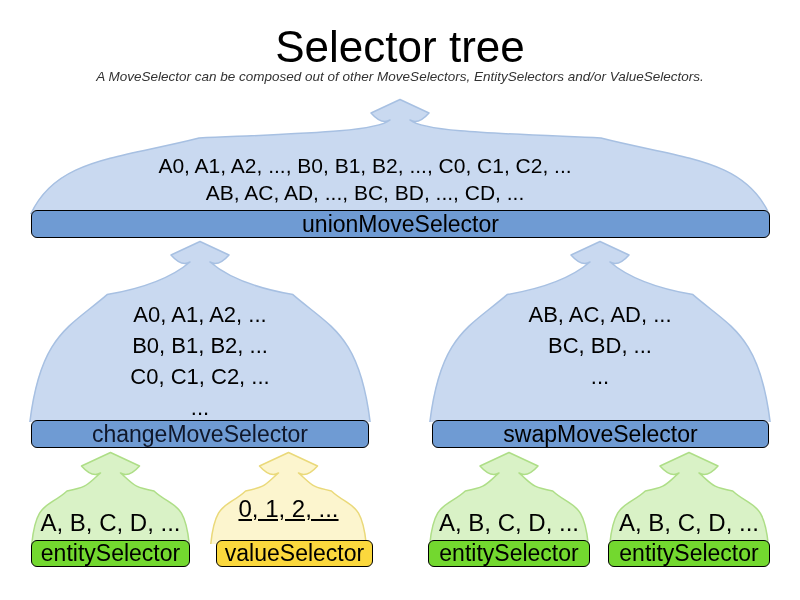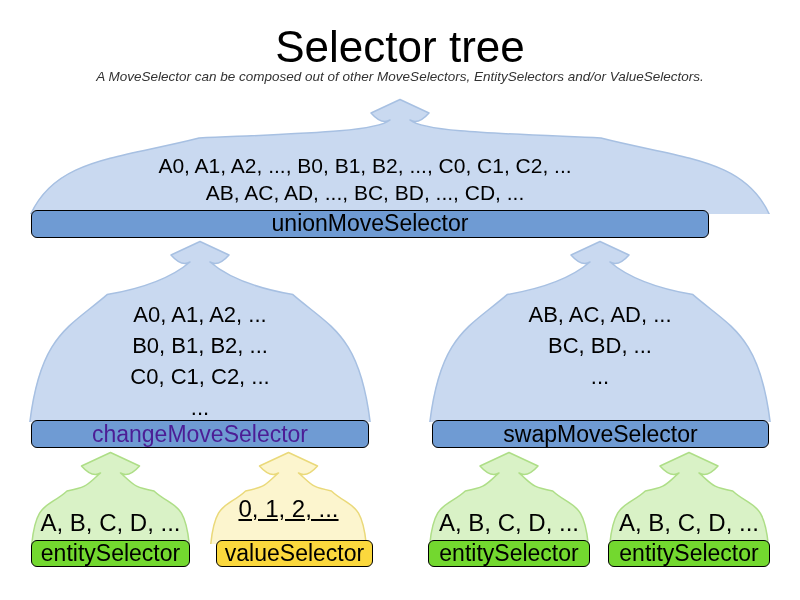--- a/index.html
+++ b/index.html
@@ -26,34 +26,34 @@
   <div class="abs title">Selector tree</div>
   <div class="abs subtitle">A MoveSelector can be composed out of other MoveSelectors, EntitySelectors and/or ValueSelectors.</div>
 
   <svg class="funnel" style="left:28px; top:98px;" width="744" height="116" viewBox="0 0 744 116">
     <path d="M 1.5 119 C 26 60.3 89.3 60.9 171.1 40 C 271.6 35.5 348 34 362 22 C 357 25 350 23 343 15 L 372 1.5 L 401 15 C 394 23 387 25 382 22 C 396 34 472.4 35.5 572.9 40 C 654.7 60.9 718 60.3 742.5 119 Z" fill="#c9d9f0" stroke="#a7c0e2" stroke-width="1.5" stroke-linejoin="round"></path>
   </svg>
   <div class="cloudtext top" style="left:0px; top:152px; width:730px;">
     <div>A0, A1, A2, ..., B0, B1, B2, ..., C0, C1, C2, ...</div>
     <div>AB, AC, AD, ..., BC, BD, ..., CD, ...</div>
   </div>
-  <div class="bar" style="left: 31px; top: 210px; width: 678px; height: 28px; background: rgb(111, 155, 211); border-color: rgb(0, 0, 0); color: rgb(0, 0, 0); align-items: flex-end;">
+  <div class="bar" style="left: 31px; top: 210px; width: 739px; height: 28px; background: rgb(111, 155, 211); border-color: rgb(0, 0, 0); color: rgb(0, 0, 0);">
     <span>unionMoveSelector</span>
   </div>
 
   <svg class="funnel" style="left:28px; top:240px;" width="344" height="182" viewBox="0 0 344 182">
     <path d="M 1.5 185 C 12 94.6 41.3 87.4 79.1 54.6 C 125.6 46.5 148 34 162 22 C 157 25 150 23 143 15 L 172 1.5 L 201 15 C 194 23 187 25 182 22 C 196 34 218.4 46.5 264.9 54.6 C 302.7 87.4 332 94.6 342.5 185 Z" fill="#c9d9f0" stroke="#a7c0e2" stroke-width="1.5" stroke-linejoin="round"></path>
   </svg>
   <div class="cloudtext mid" style="left:30px; top:299px; width:340px;">
     <div>A0, A1, A2, ...</div>
     <div>B0, B1, B2, ...</div>
     <div>C0, C1, C2, ...</div>
     <div>...</div>
   </div>
-  <div class="bar" style="left: 31px; top: 420px; width: 338px; height: 28px; background: rgb(111, 155, 211); border-color: rgb(0, 0, 0); color: #4c1d95;">
+  <div class="bar" style="left: 31px; top: 420px; width: 338px; height: 28px; background: rgb(111, 155, 211); border-color: rgb(0, 0, 0); color: #0f172a;">
     <span>changeMoveSelector</span>
   </div>
 
   <svg class="funnel" style="left:428px; top:240px;" width="344" height="182" viewBox="0 0 344 182">
     <path d="M 1.5 185 C 12 94.6 41.3 87.4 79.1 54.6 C 125.6 46.5 148 34 162 22 C 157 25 150 23 143 15 L 172 1.5 L 201 15 C 194 23 187 25 182 22 C 196 34 218.4 46.5 264.9 54.6 C 302.7 87.4 332 94.6 342.5 185 Z" fill="#c9d9f0" stroke="#a7c0e2" stroke-width="1.5" stroke-linejoin="round"></path>
   </svg>
   <div class="cloudtext mid" style="left:430px; top:299px; width:340px;">
     <div>AB, AC, AD, ...</div>
     <div>BC, BD, ...</div>
     <div>...</div>

